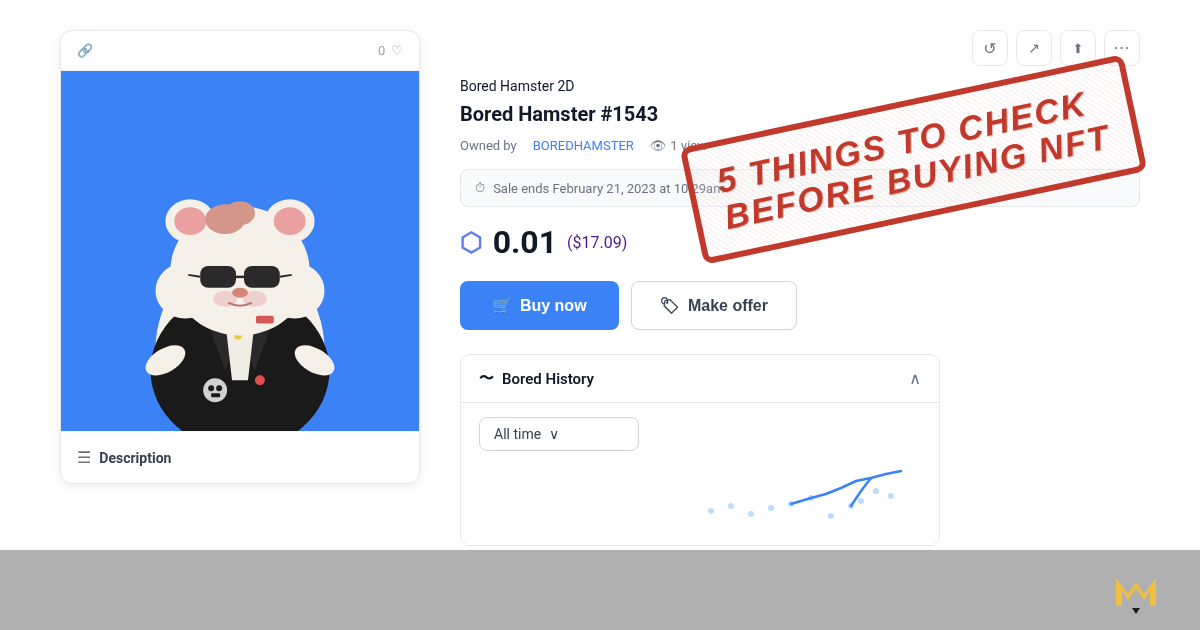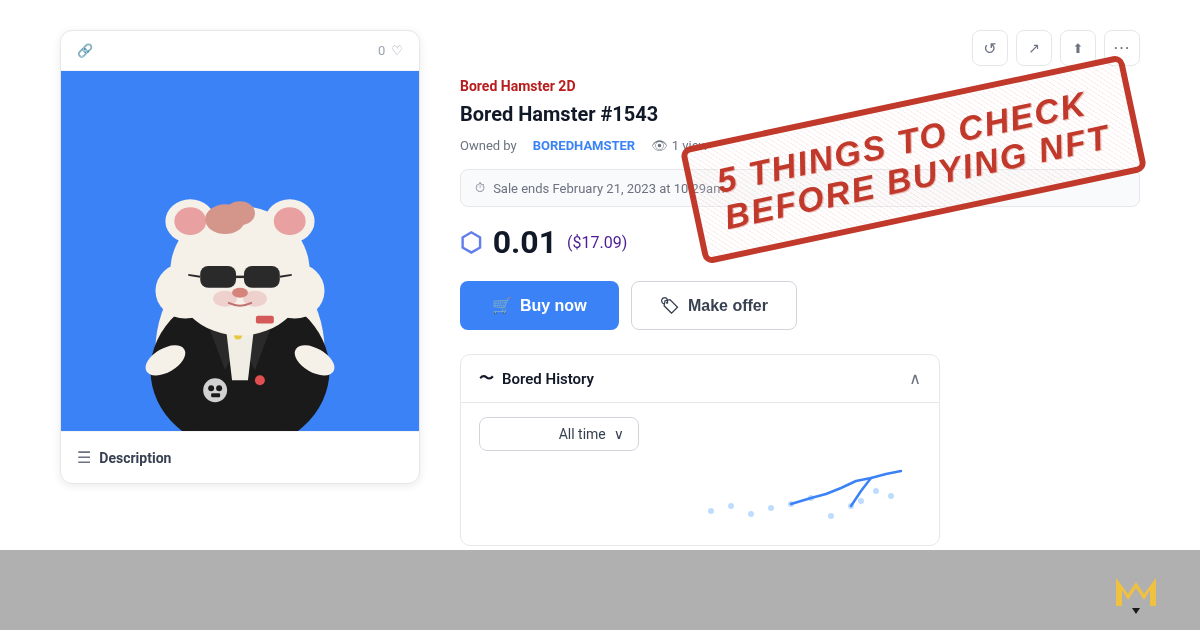--- a/index.html
+++ b/index.html
@@ -99,23 +99,23 @@
       font-size: 14px;
     }
 
     
     .nft-detail {
       flex: 1;
       padding-top: 0;
     }
 
     .collection-link {
-      color: #b91c1c;
+      color: #0f172a;
       font-size: 14px;
-      font-weight: 700;
+      font-weight: 400;
       text-decoration: none;
       display: block;
       margin-bottom: 8px;
     }
 
     .nft-title {
       font-size: 20px;
       font-weight: 700;
       color: #111827;
       margin-bottom: 12px;
@@ -124,21 +124,21 @@
     .nft-owner-row {
       display: flex;
       gap: 16px;
       margin-bottom: 16px;
       font-size: 13px;
       color: #6b7280;
     }
 
     .owner-name {
       color: #3b82f6;
-      font-weight: 700;
+      font-weight: 400;
     }
 
     .views-row {
       display: flex;
       align-items: center;
       gap: 4px;
     }
 
     .sale-banner {
       display: flex;
@@ -246,21 +246,21 @@
       align-items: center;
       gap: 8px;
       border: 1px solid #d1d5db;
       border-radius: 8px;
       padding: 8px 14px;
       font-size: 14px;
       color: #374151;
       background: #fff;
       cursor: pointer;
       width: 160px;
-      justify-content: flex-end;
+      justify-content: flex-start;
     }
 
     .chart-area {
       height: 80px;
       display: flex;
       align-items: flex-end;
       justify-content: flex-end;
       padding-right: 10px;
     }
 

